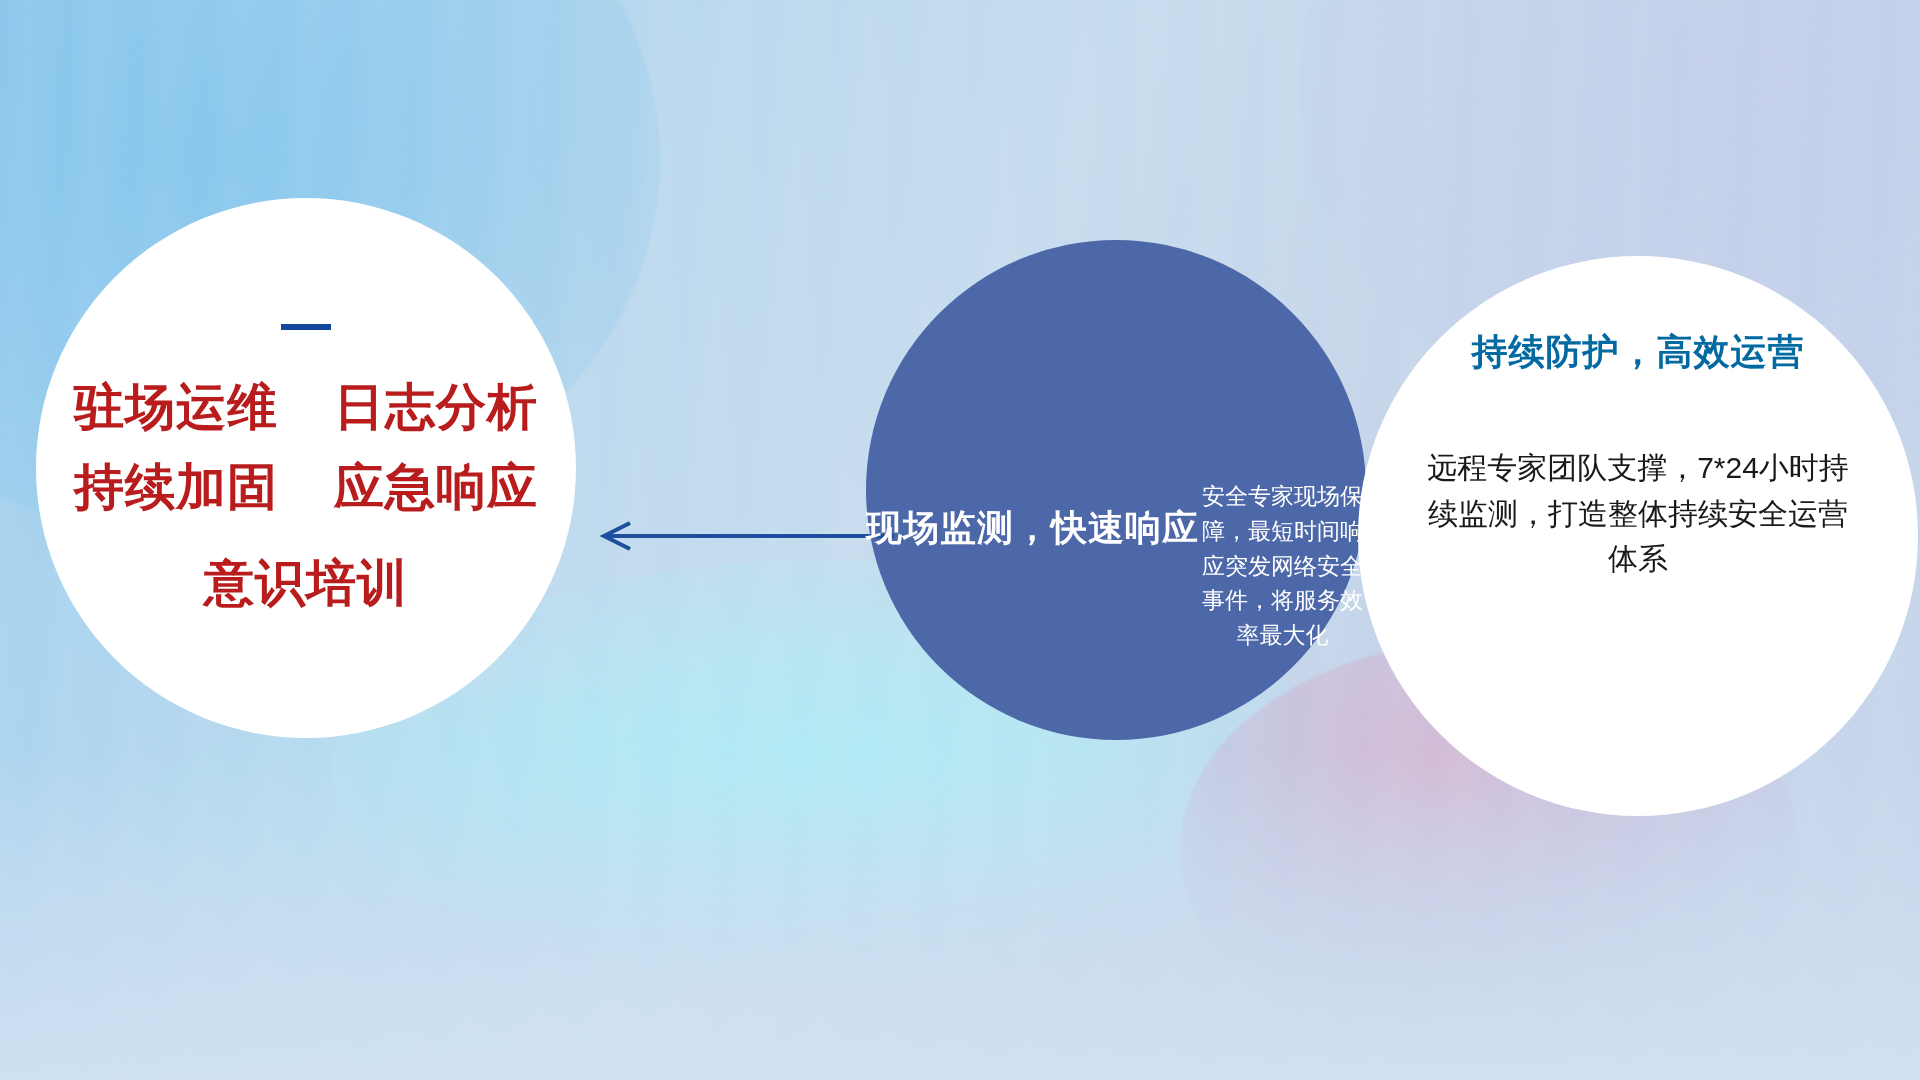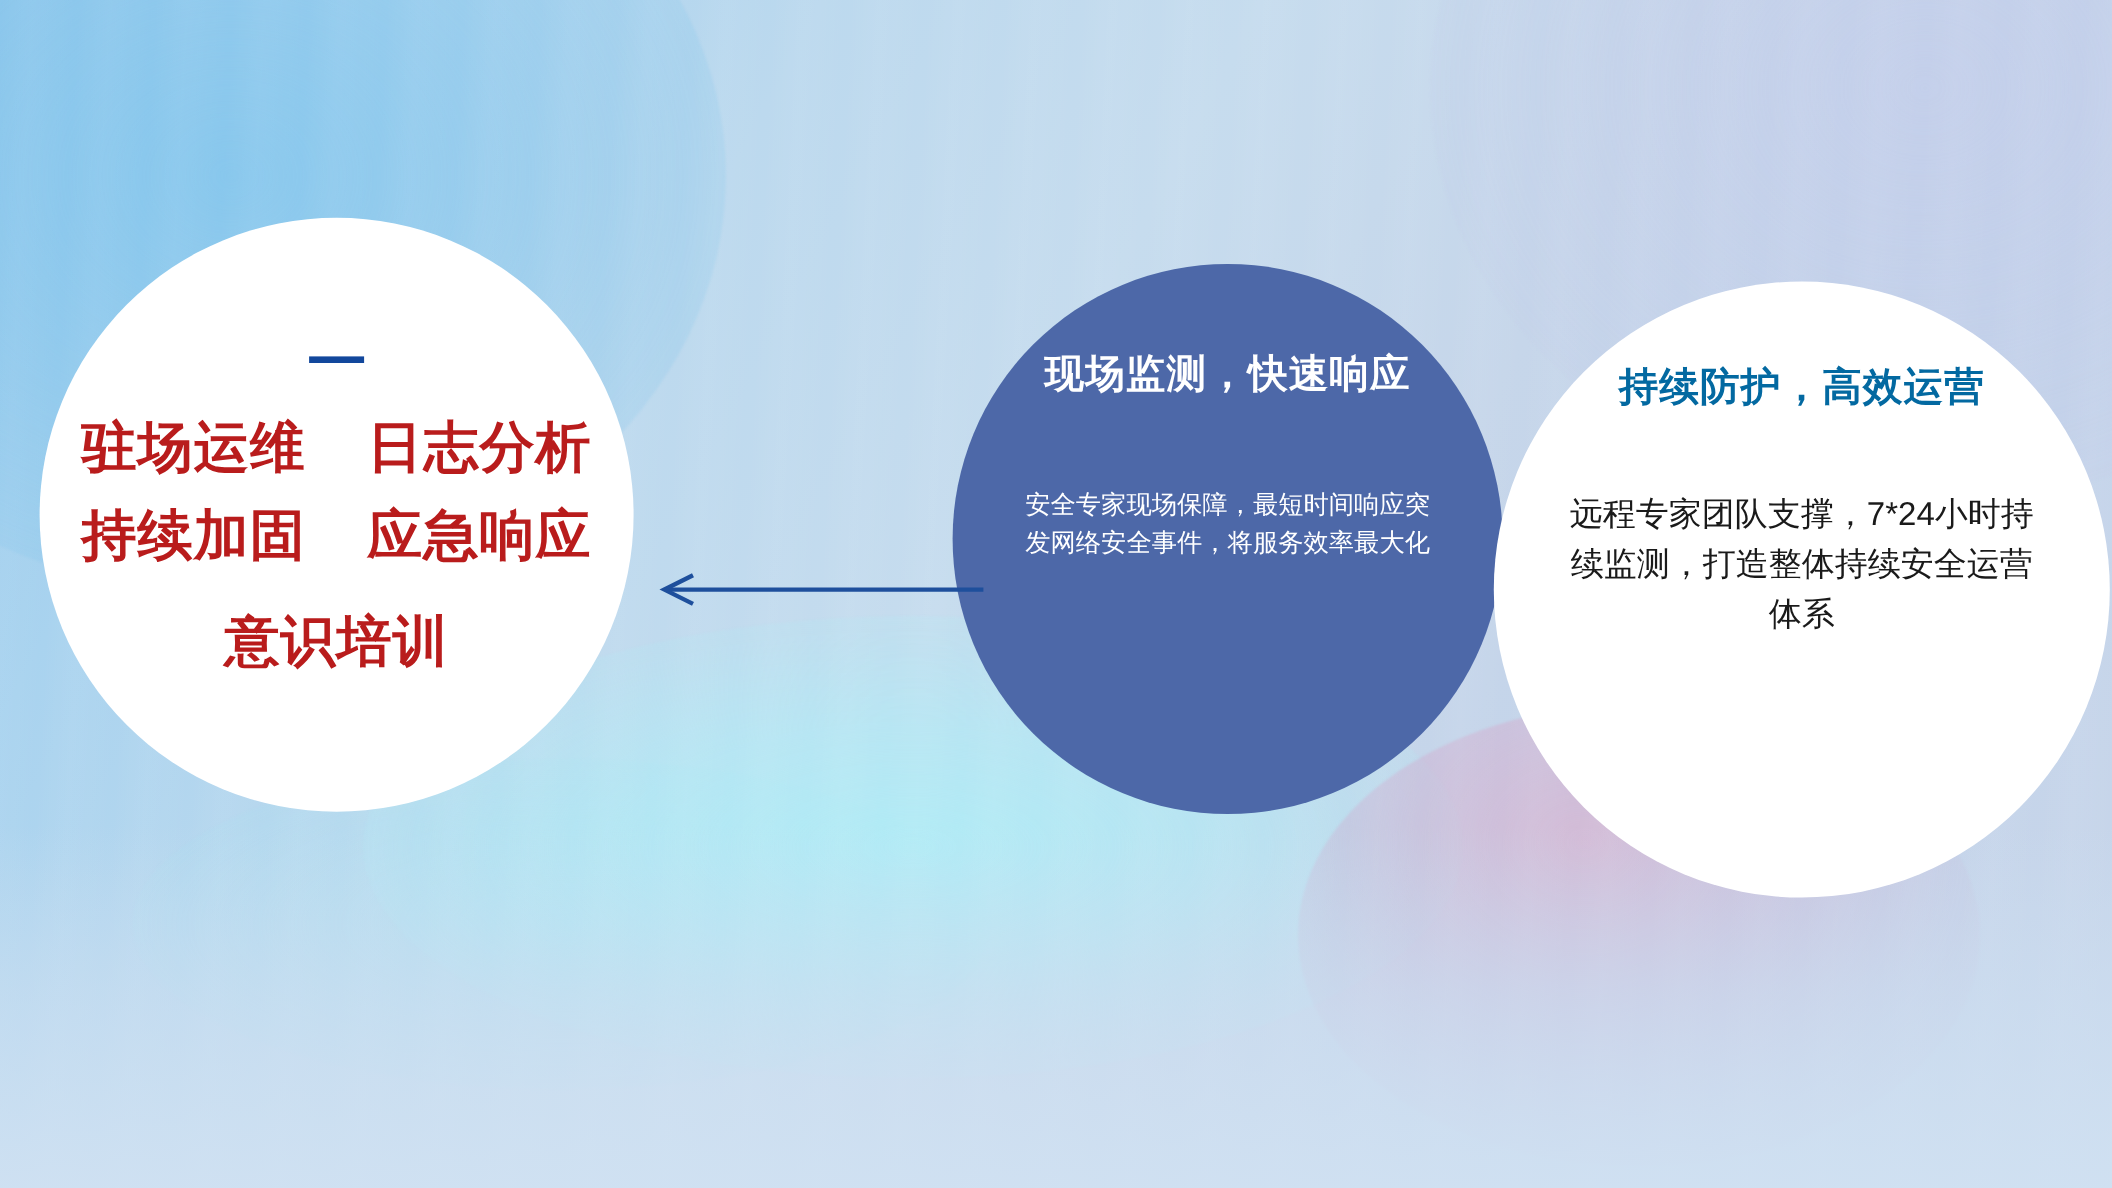--- a/index.html
+++ b/index.html
@@ -119,21 +119,21 @@
     letter-spacing:1px; line-height:1; white-space:nowrap;
     margin-bottom:30px;
   }
   .left-row .gap{ display:inline-block; width:26px; }
   #left-row-3{ margin-top:16px; margin-bottom:4px; }
 
   
   #center-content{
     position:absolute; left:866px; top:240px; width:500px; height:500px;
     z-index:7;
-    display:flex; flex-direction:column; align-items:center;
+    display:flex; align-items:center;
     padding-top:76px;
   }
   #center-title{
     color:#ffffff; font-weight:bold; font-size:36px;
     letter-spacing:1px; white-space:nowrap;
   }
   #center-body{
     margin-top:76px; width:370px;
     color:#ffffff; font-size:23px; line-height:1.52;
     text-align:center;

